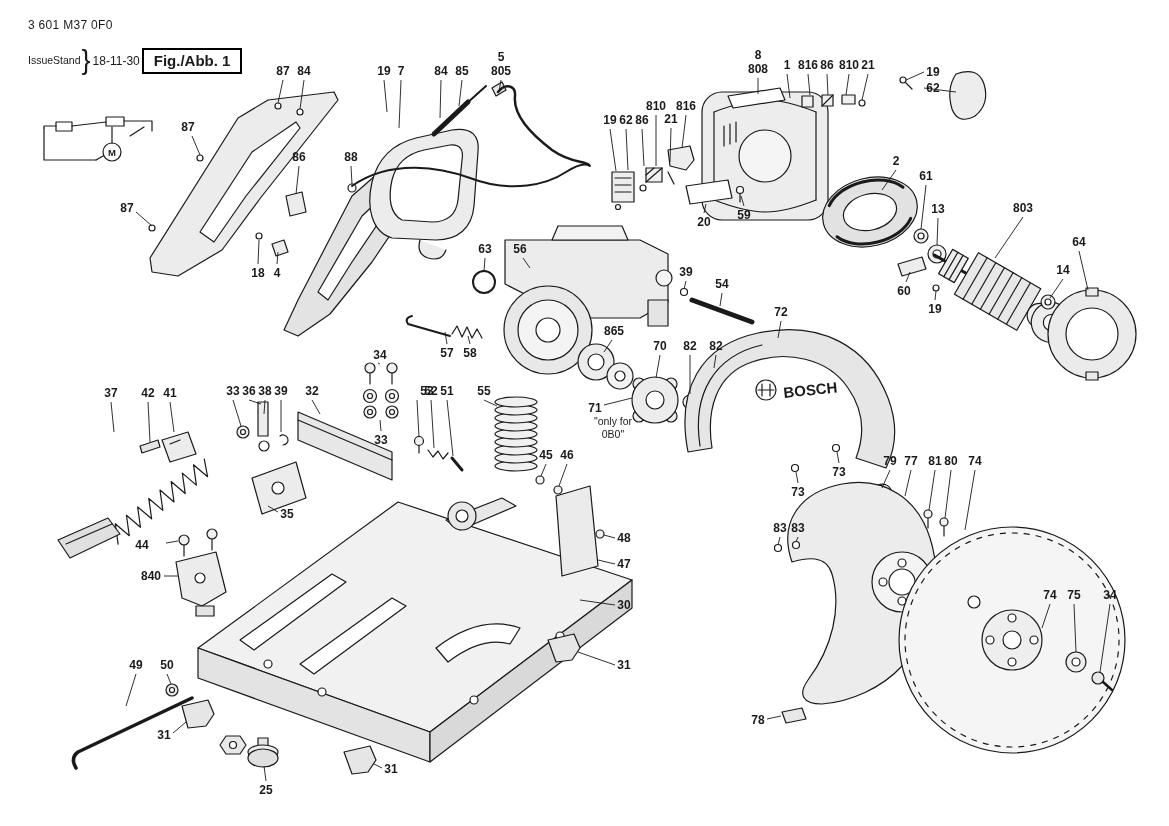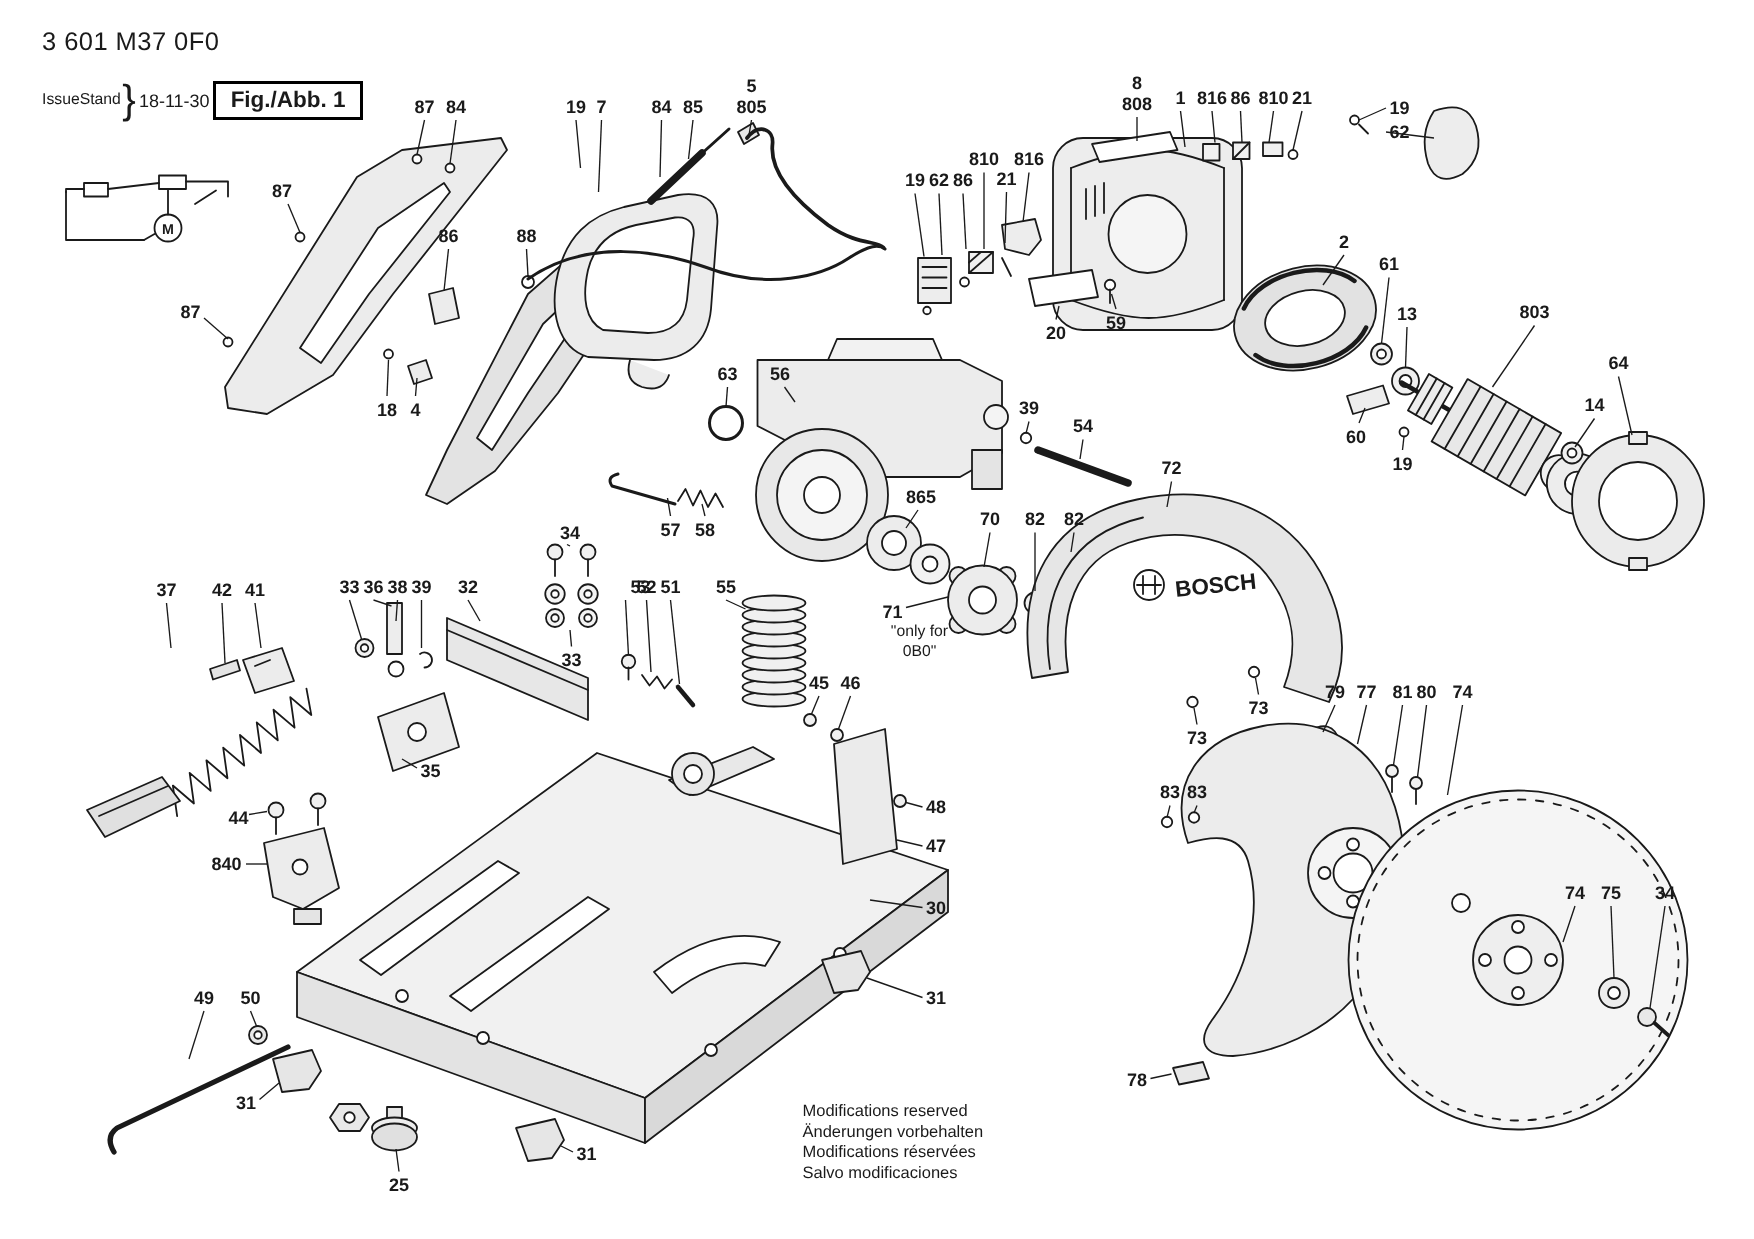--- a/index.html
+++ b/index.html
@@ -11,21 +11,21 @@
     font-family: "Liberation Sans", sans-serif; color: var(--ink);
   }
   .page svg { position:absolute; left:0; top:0; }
   #callout-layer { position:absolute; left:0; top:0; width:1169px; height:826px; pointer-events:none; }
   .callout {
     position:absolute; transform: translate(-50%,-50%);
     font-size:12px; font-weight:bold; white-space:nowrap; color:var(--ink);
   }
   .leader { stroke: var(--ink); stroke-width: 0.9; }
   .header { position:absolute; top:18px; left:28px; }
-  .pn { font-size:17px; letter-spacing:0.3px; margin-bottom:13px; }
+  .pn { font-size:12px; letter-spacing:0.3px; margin-bottom:13px; }
   .issue-row { display:flex; align-items:center; }
   .issue-labels { display:flex; font-size:10.5px; line-height:1.25; }
   .brace { font-size:27px; font-weight:300; margin:0 2px 0 1px; }
   .date { font-size:12px; margin-right:2px; }
   .fig-box { border:2px solid #000; padding:2px 10px 3px 10px; font-weight:bold; font-size:15px; }
   .note { position:absolute; left:576px; top:415px; width:74px; text-align:center; font-size:10.5px; line-height:1.25; }
   .footer { position:absolute; left:535px; top:735px; font-size:11px; line-height:1.24; }
 </style>
 </head>
 <body>
@@ -548,21 +548,21 @@
       <div class="callout" style="left: 546px; top: 455px;">45</div>
       <div class="callout" style="left: 567px; top: 455px;">46</div>
       <div class="callout" style="left: 798px; top: 492px;">73</div>
       <div class="callout" style="left: 839px; top: 472px;">73</div>
       <div class="callout" style="left: 890px; top: 461px;">79</div>
       <div class="callout" style="left: 911px; top: 461px;">77</div>
       <div class="callout" style="left: 935px; top: 461px;">81</div>
       <div class="callout" style="left: 951px; top: 461px;">80</div>
       <div class="callout" style="left: 975px; top: 461px;">74</div>
       <div class="callout" style="left: 287px; top: 514px;">35</div>
-      <div class="callout" style="left: 159px; top: 545px;">44</div>
+      <div class="callout" style="left: 142px; top: 545px;">44</div>
       <div class="callout" style="left: 151px; top: 576px;">840</div>
       <div class="callout" style="left: 624px; top: 538px;">48</div>
       <div class="callout" style="left: 624px; top: 564px;">47</div>
       <div class="callout" style="left: 780px; top: 528px;">83</div>
       <div class="callout" style="left: 798px; top: 528px;">83</div>
       <div class="callout" style="left: 624px; top: 605px;">30</div>
       <div class="callout" style="left: 624px; top: 665px;">31</div>
       <div class="callout" style="left: 136px; top: 665px;">49</div>
       <div class="callout" style="left: 167px; top: 665px;">50</div>
       <div class="callout" style="left: 164px; top: 735px;">31</div>
@@ -585,20 +585,14 @@
       <span class="date">18-11-30</span>
       <div class="fig-box">Fig./Abb. 1</div>
     </div>
   </div>
 
   <div class="note">
     <div>"only for</div>
     <div>0B0"</div>
   </div>
 
-  <div class="footer">
-    <div>Modifications reserved</div>
-    <div>Änderungen vorbehalten</div>
-    <div>Modifications réservées</div>
-    <div>Salvo modificaciones</div>
-  </div>
 
 </div>
 
 </body></html>

